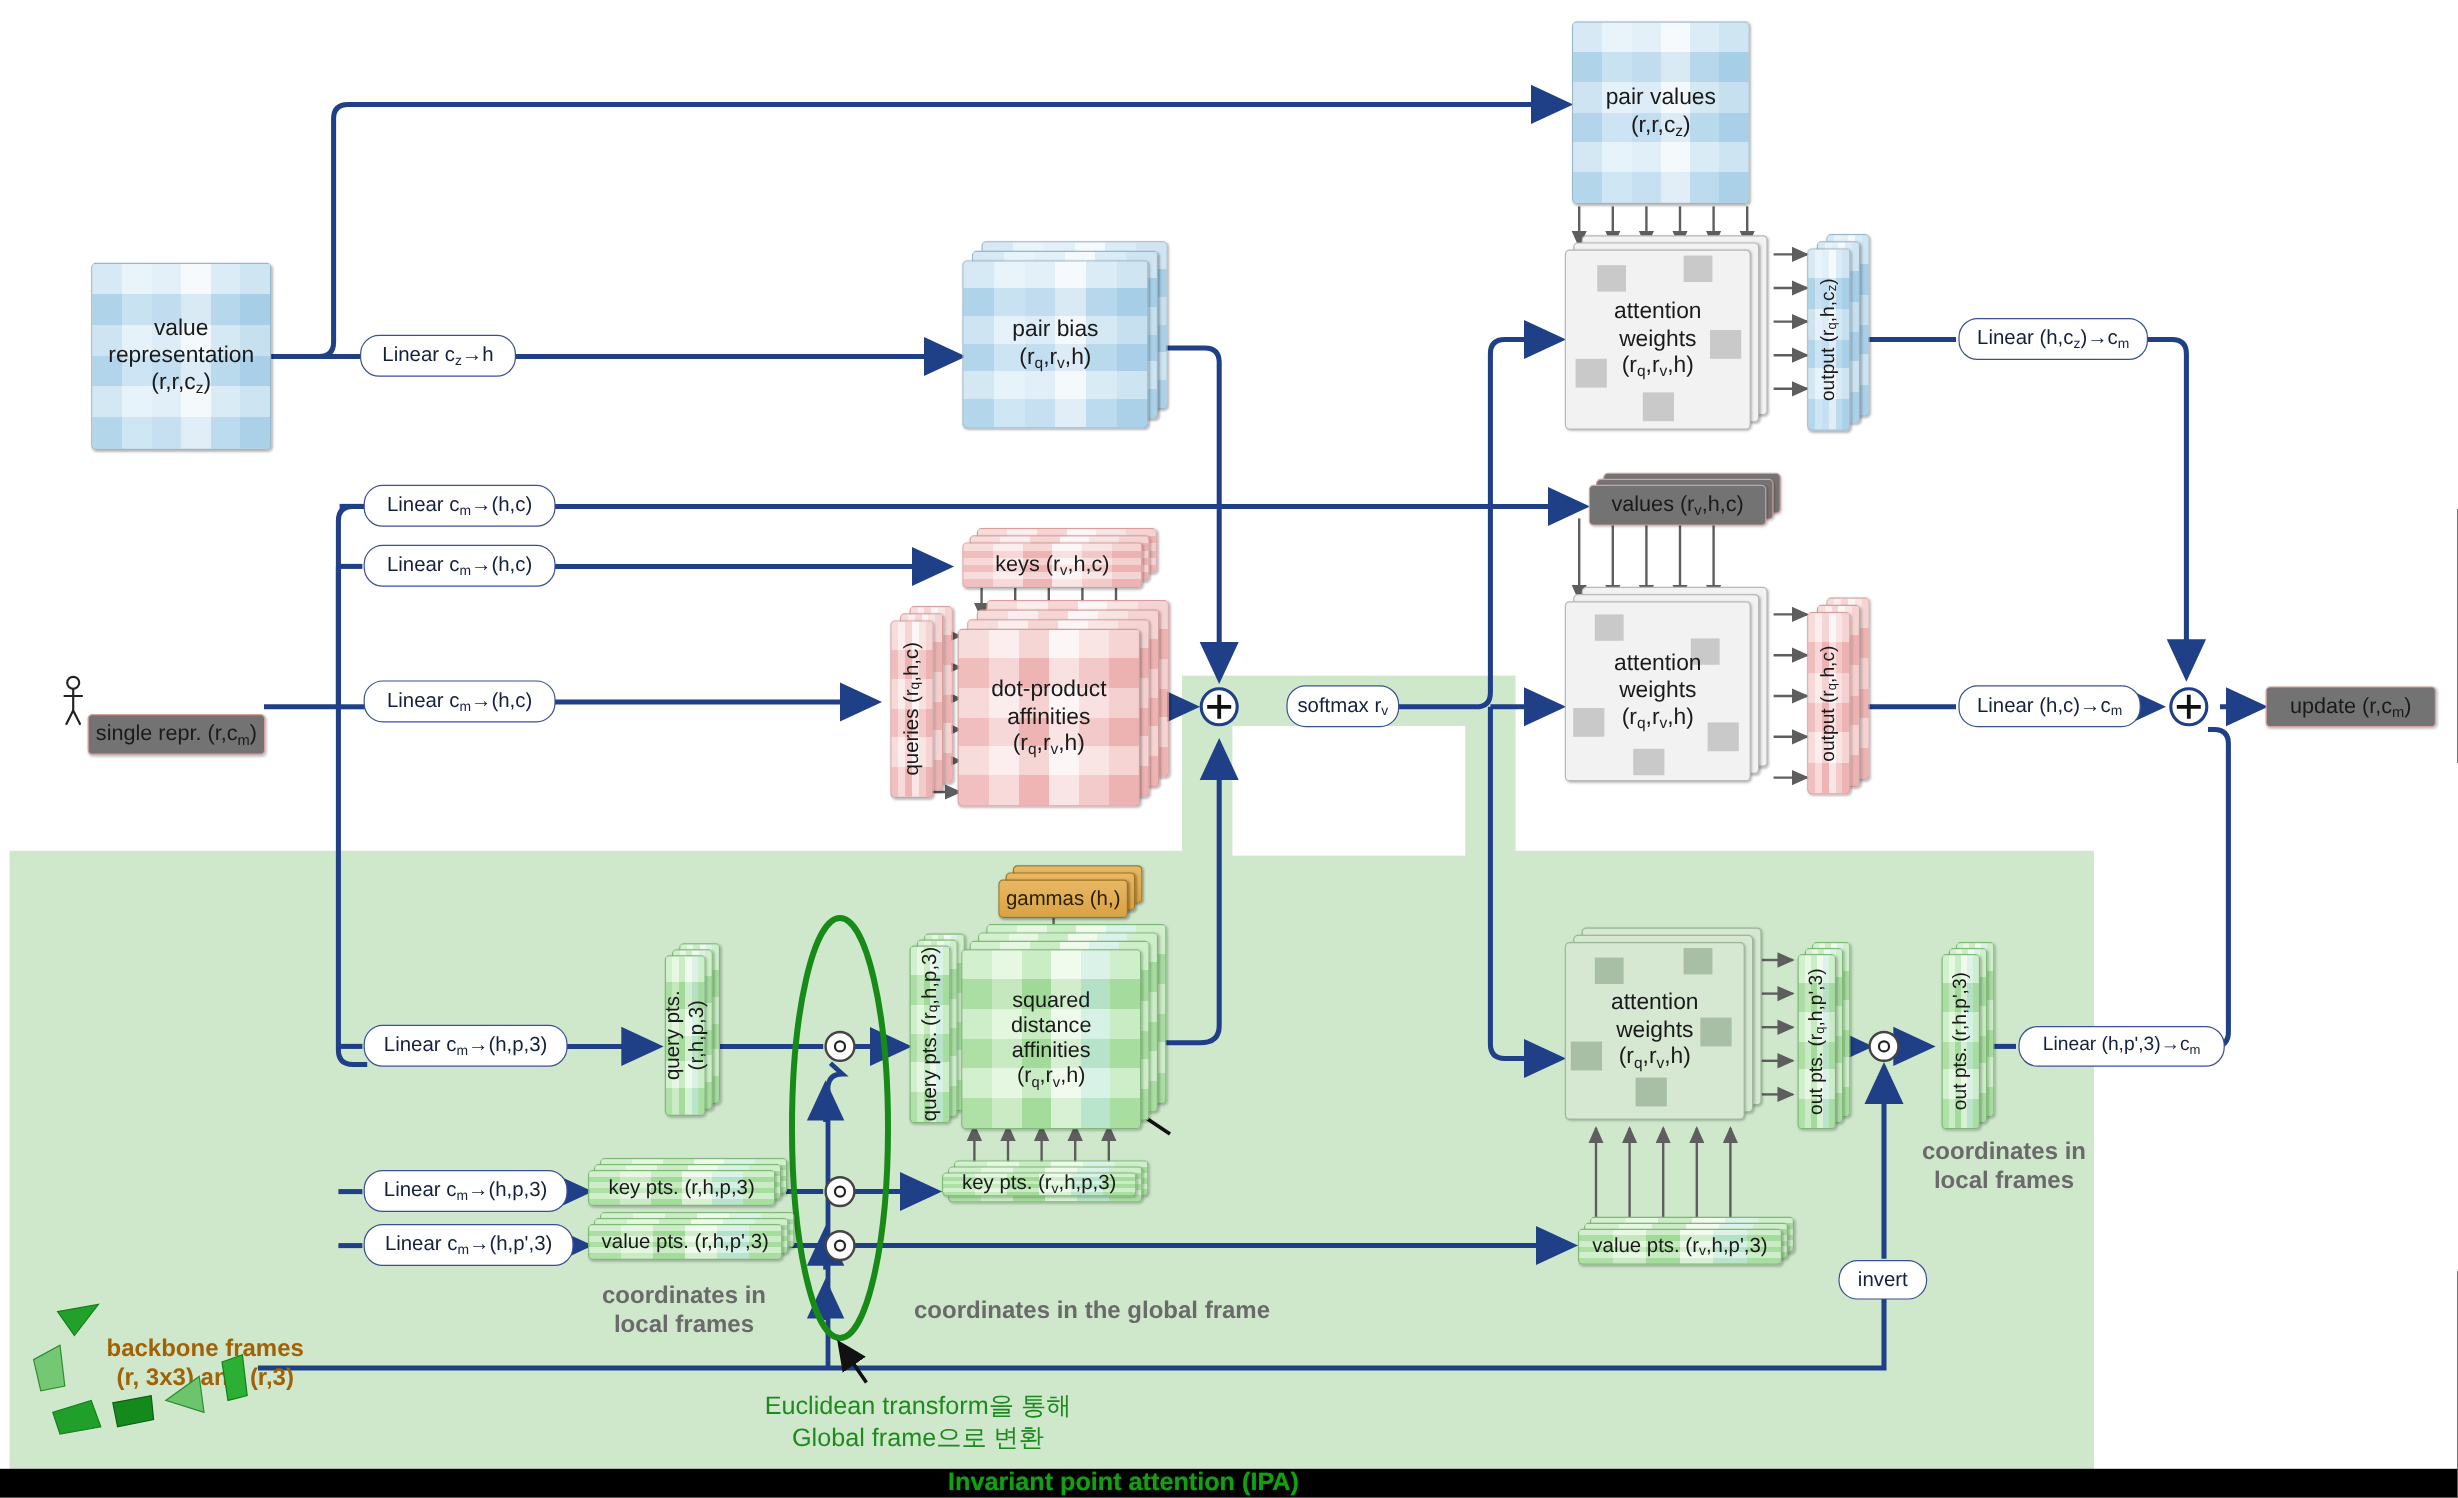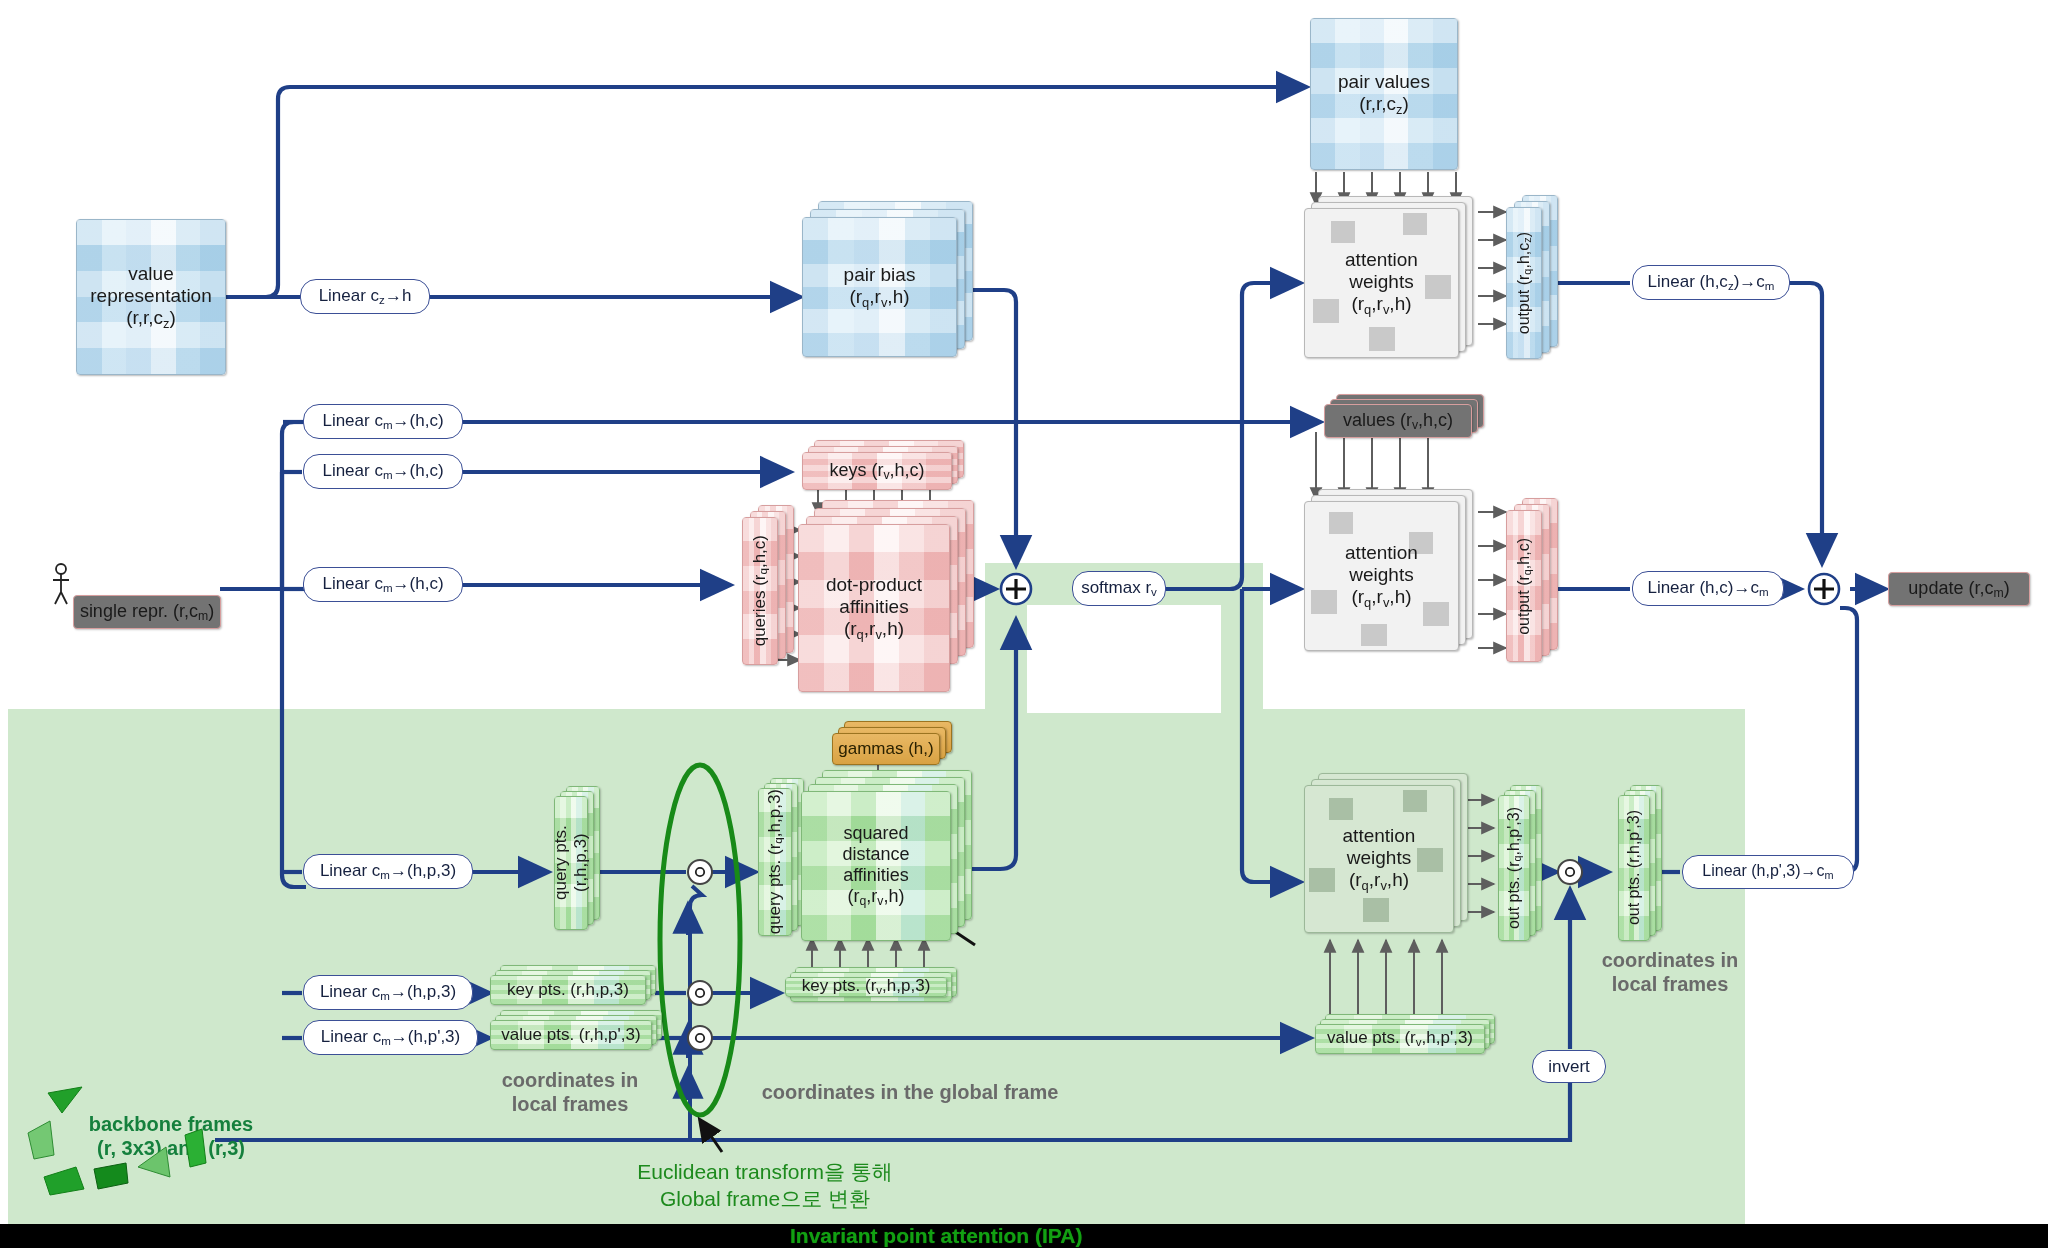--- a/index.html
+++ b/index.html
@@ -256,21 +256,21 @@
   <div class="blk redflat" style="left:73px;top:595px;width:148px;height:34px;font-size:18px;">
     <span>single repr. (r,c<sub>m</sub>)</span>
   </div>
   <div class="abs" style="left:48px;top:560px;width:26px;height:46px;">
     <svg width="26" height="46" viewBox="0 0 26 46">
       <circle cx="13" cy="9" r="5" fill="none" stroke="#222" stroke-width="1.8"></circle>
       <path d="M13,14 V32 M5,20 H21 M13,32 L7,44 M13,32 L19,44" fill="none" stroke="#222" stroke-width="1.8"></path>
     </svg>
   </div>
 
-  <div class="lbl" style="left:46px;top:1112px;width:250px;color:#15803d;font-size:20px;">
+  <div class="lbl" style="left:46px;top:1112px;width:250px;color:#a16207;font-size:20px;">
     <div>backbone frames</div>
     <div>(r, 3x3) and (r,3)</div>
   </div>
   <div class="abs" style="left:20px;top:1085px;width:230px;height:125px;">
     <svg width="230" height="125" viewBox="0 0 230 125">
       <polygon points="28,8 62,2 42,28" fill="#21a02a" stroke="#128018" stroke-width="1"></polygon>
       <polygon points="8,48 30,36 34,70 14,74" fill="#74c873" stroke="#2e8c33" stroke-width="1"></polygon>
       <polygon points="24,92 56,82 64,104 30,110" fill="#20a02a" stroke="#128018" stroke-width="1"></polygon>
       <polygon points="74,84 106,78 108,98 78,104" fill="#148a1c" stroke="#0c6012" stroke-width="1"></polygon>
       <polygon points="118,82 146,62 150,92" fill="#6cc46c" stroke="#2e8c33" stroke-width="1"></polygon>
@@ -339,21 +339,21 @@
 
   <div class="blk red" style="left:758px;top:505px;width:36px;height:148px;"></div>
   <div class="blk red" style="left:750px;top:511px;width:36px;height:148px;"></div>
   <div class="blk red" style="left:742px;top:517px;width:36px;height:148px;font-size:17px;">
     <span class="vert">queries (r<sub>q</sub>,h,c)</span>
     </div>
 
   <div class="blk red" style="left:822px;top:500px;width:152px;height:148px;"></div>
   <div class="blk red" style="left:814px;top:508px;width:152px;height:148px;"></div>
   <div class="blk red" style="left:806px;top:516px;width:152px;height:148px;"></div>
-  <div class="blk red" style="left:798px;top:524px;width:152px;height:168px;font-size:19px;flex-direction:column;">
+  <div class="blk red" style="left:798px;top:524px;width:152px;height:148px;font-size:19px;flex-direction:column;">
     <span>dot-product</span>
     <span>affinities</span>
     <span>(r<sub>q</sub>,r<sub>v</sub>,h)</span>
   </div>
 
   <div class="blk redflat" style="left:1336px;top:394px;width:148px;height:34px;"></div>
   <div class="blk redflat" style="left:1330px;top:399px;width:148px;height:34px;"></div>
   <div class="blk redflat" style="left:1324px;top:404px;width:148px;height:34px;font-size:18px;">
     <span>values (r<sub>v</sub>,h,c)</span>
     </div>

